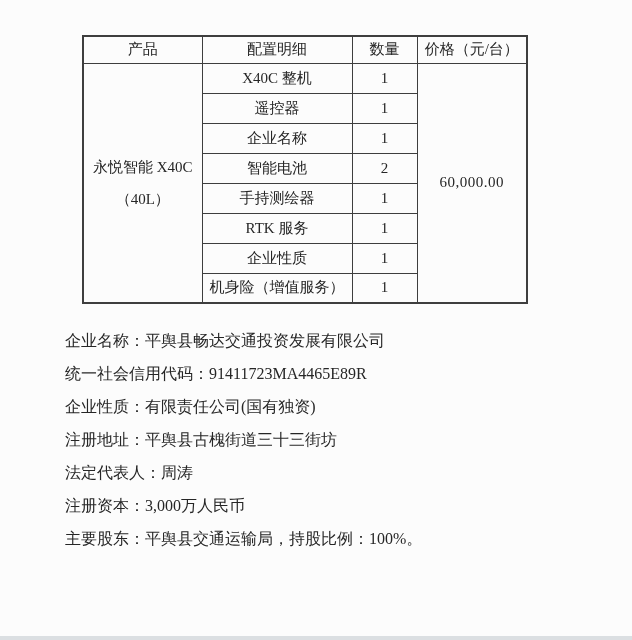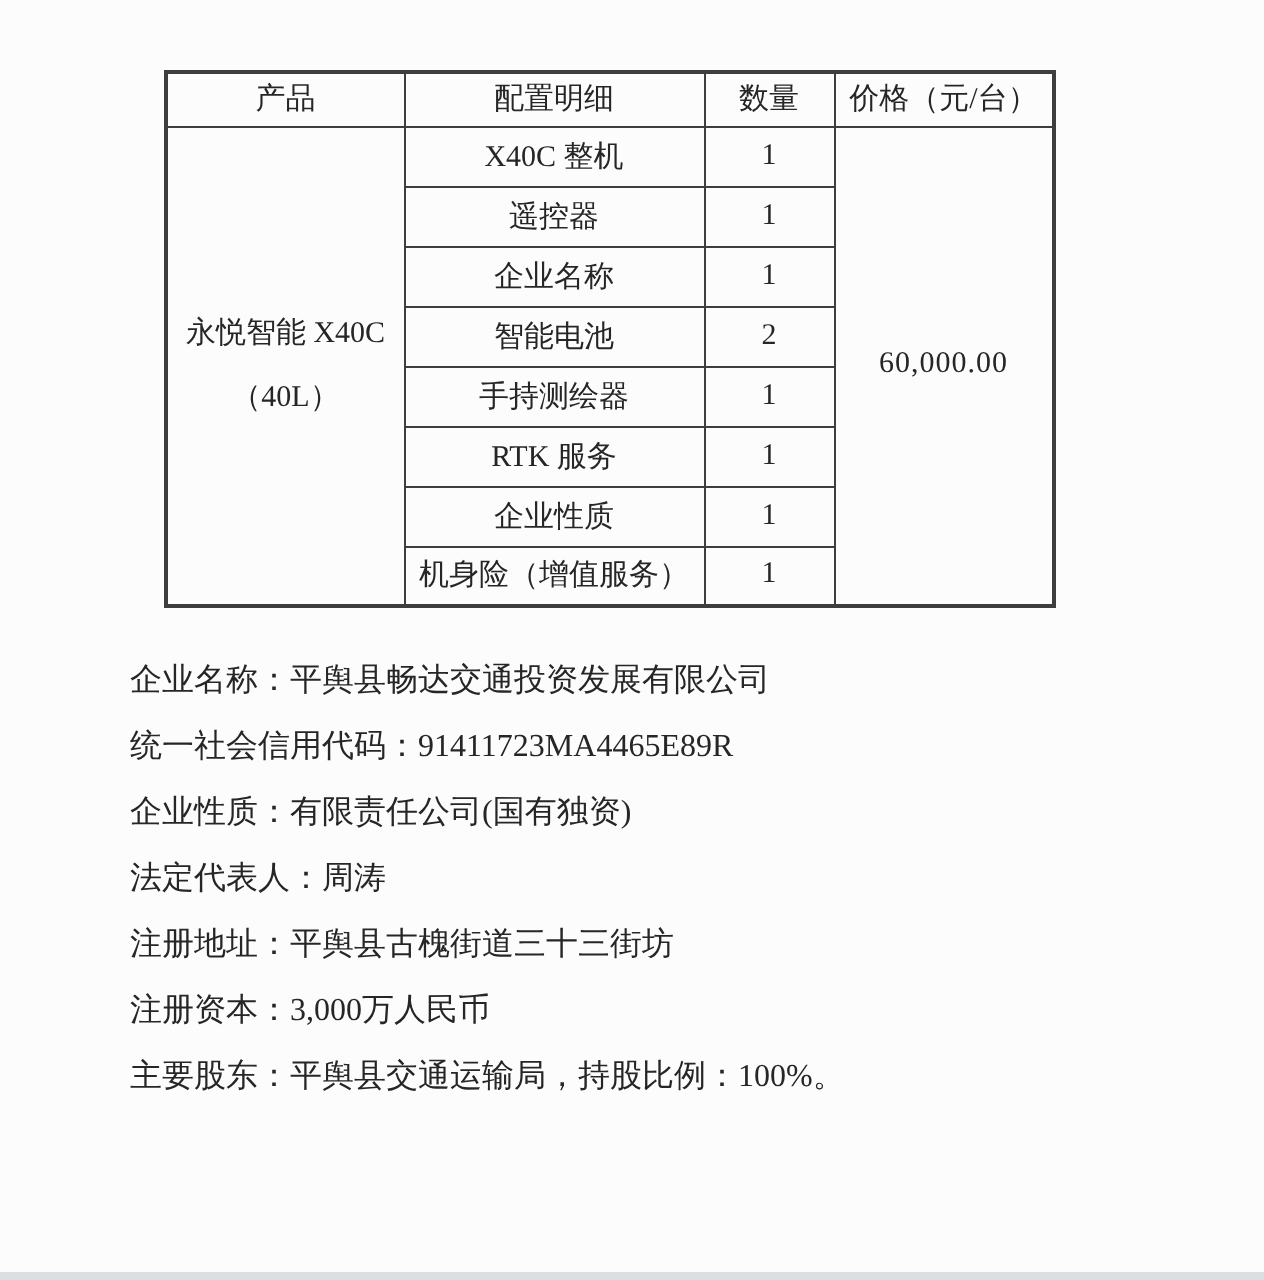--- a/index.html
+++ b/index.html
@@ -119,24 +119,24 @@
     <div class="section-line">
       <span>企业名称：</span><span>平舆县畅达交通投资发展有限公司</span>
     </div>
     <div class="section-line">
       <span>统一社会信用代码：</span><span>91411723MA4465E89R</span>
     </div>
     <div class="section-line">
       <span>企业性质：</span><span>有限责任公司(国有独资)</span>
     </div>
     <div class="section-line">
-      <span>法定代表人：</span><span>周涛</span>
+      <span>注册地址：</span><span>平舆县古槐街道三十三街坊</span>
     </div>
     <div class="section-line">
-      <span>注册地址：</span><span>平舆县古槐街道三十三街坊</span>
+      <span>法定代表人：</span><span>周涛</span>
     </div>
     <div class="section-line">
       <span>注册资本：</span><span>3,000万人民币</span>
     </div>
     <div class="section-line">
       <span>主要股东：</span><span>平舆县交通运输局，持股比例：100%。</span>
     </div>
   </div>
 
 </div>

